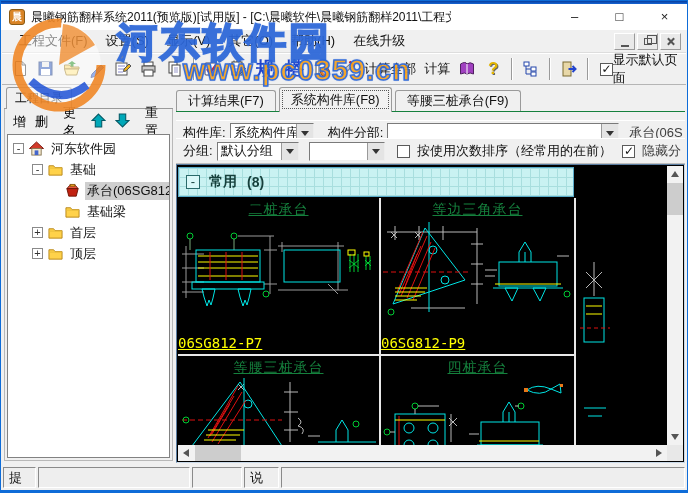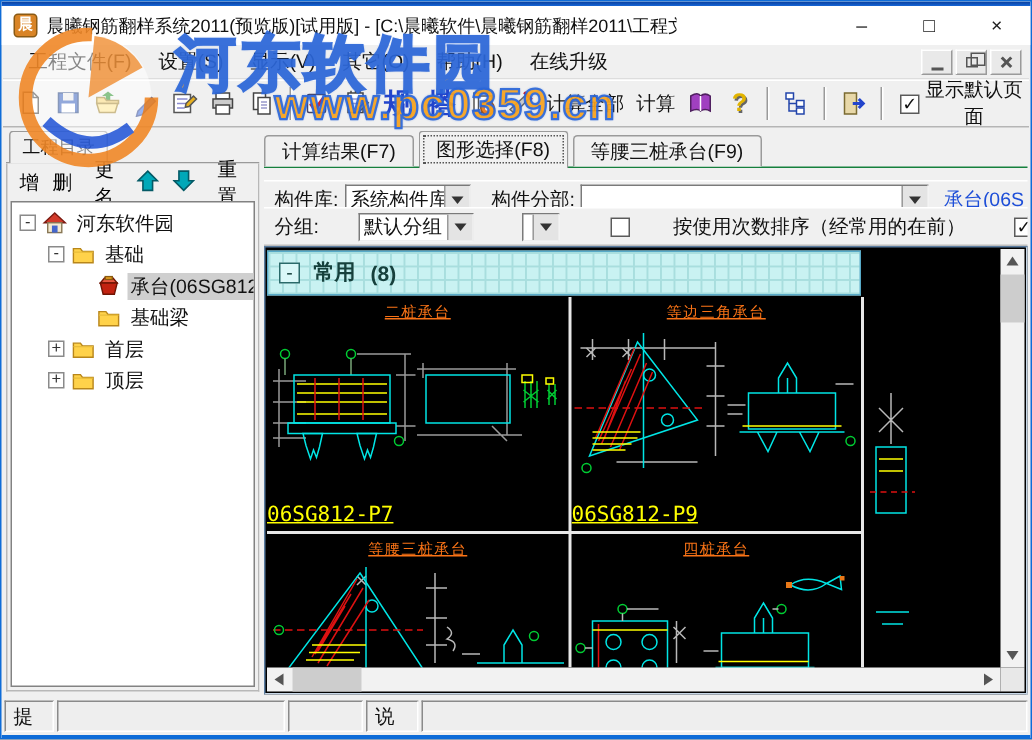--- a/index.html
+++ b/index.html
@@ -33,21 +33,21 @@
   .mdi-x::before{transform:rotate(45deg);} .mdi-x::after{transform:rotate(-45deg);}
 
   
   .toolbar{position:absolute;left:1px;top:52px;right:1px;height:32px;background:#f0f0f0;
            border-top:1px solid #fff;border-bottom:1px solid #b5b5b5;display:flex;align-items:center;padding-left:6px;}
   .tb-btn{width:27px;height:26px;display:flex;align-items:center;justify-content:center;background:transparent;border:none;padding:0;}
   .tb-text{font-size:13px;color:#111;padding:0 4px;white-space:nowrap;}
   .tb-char{font-size:19px;font-weight:bold;color:#2244cc;padding:0 5px;font-family:"Liberation Serif","DejaVu Serif",serif;}
   .tb-q{font-size:17px;font-weight:bold;color:#e2b400;text-shadow:1px 1px 0 #666;padding:0 8px;}
   .tsep{width:2px;height:22px;border-left:1px solid #9a9a9a;border-right:1px solid #fff;margin:0 5px;}
-  .tb-check{display:flex;align-items:center;gap:0;margin-left:6px;font-size:13px;text-align:center;}
+  .tb-check{display:flex;align-items:center;gap:0;margin-left:6px;font-size:13px;}
 
   .cb{display:inline-block;width:13px;height:13px;background:#fff;border:1px solid #5a5a5a;position:relative;flex:0 0 auto;}
   .cb.on::after{content:"✓";position:absolute;left:1px;top:-2px;font-size:12px;font-weight:bold;color:#111;line-height:14px;}
 
   
   .left-panel{position:absolute;left:3px;top:86px;width:169px;height:374px;}
   .lp-tabstrip{position:absolute;left:0;top:0;right:0;height:22px;border-bottom:1px solid #9a9a9a;}
   .lp-tab{position:absolute;left:2px;top:0;width:66px;height:22px;background:#f0f0f0;border:1px solid #9a9a9a;border-bottom:none;
           border-radius:3px 3px 0 0;font-size:12px;text-align:center;line-height:21px;}
   .lp-body{position:absolute;left:0;top:22px;right:0;bottom:0;background:#f0f0f0;border:1px solid #b8b8b8;border-top:none;}
@@ -65,42 +65,42 @@
 
   
   .tabs{position:absolute;left:175px;top:86px;width:509px;height:25px;display:flex;align-items:flex-end;border-bottom:1px solid #15803d;}
   .tab{height:21px;line-height:20px;padding:0 11px;font-size:13px;background:#f0f0f0;border:1px solid #9a9a9a;border-bottom:none;
        border-radius:3px 3px 0 0;margin-right:3px;position:relative;}
   .tab.active{height:25px;line-height:23px;background:#f1f1f1;z-index:2;outline:1px dotted #555;outline-offset:-4px;margin-bottom:-1px;}
 
   
   .frow{position:absolute;left:175px;width:509px;background:#f0f0f0;border-top:1px solid #fff;border-bottom:1px solid #bdbdbd;
         display:flex;align-items:center;font-size:13px;white-space:nowrap;overflow:hidden;}
-  .frow1{top:119px;height:25px;} .frow2{top:137px;height:26px;gap:22px;}
+  .frow1{top:119px;height:25px;} .frow2{top:137px;height:26px;}
   .flabel{margin:0 4px 0 7px;}
   .combo{display:inline-flex;align-items:center;height:19px;background:#fff;border:1px solid;border-color:#7a7a7a #ededed #ededed #7a7a7a;}
   .combo .val{flex:1;padding:0 3px;font-size:13px;overflow:hidden;}
   .combo .drop{width:17px;height:17px;background:#e4e4e4;border-left:1px solid #9a9a9a;display:flex;align-items:center;justify-content:center;flex:0 0 auto;}
   .drop::after{content:"";border:4px solid transparent;border-top:5px solid #333;margin-top:5px;}
-  .green{color:#1d4ed8;}
+  .green{color:#404040;}
 
   
   .gallery{position:absolute;left:175px;top:163px;width:509px;height:299px;background:#000;
            border:1px solid;border-color:#5a7ca0 #c8d8e8 #c8d8e8 #5a7ca0;}
   .band{position:absolute;left:1px;top:2px;width:396px;height:30px;background-color:#c9f2f2;
         background-image:linear-gradient(#a8dede 1px,transparent 1px),linear-gradient(90deg,#a8dede 1px,transparent 1px);
         background-size:9px 9px;border:1px solid #58aac8;display:flex;align-items:center;color:#16403c;font-size:14px;font-weight:bold;}
   .collapse{width:14px;height:14px;border:1px solid #2a6a6a;background:#daf8f8;text-align:center;line-height:11px;font-size:13px;
             margin:0 9px 0 7px;font-weight:normal;}
   .band-count{margin-left:10px;}
   .cellsbox{position:absolute;left:1px;top:33px;right:17px;bottom:17px;background:#000;overflow:hidden;}
   .vdiv{position:absolute;top:0;bottom:0;width:2px;background:#e8e8e8;}
   .hdiv{position:absolute;left:0;width:398px;height:2px;background:#e8e8e8;top:156px;}
   .cell{position:absolute;overflow:hidden;}
-  .cell-title{position:absolute;left:0;right:0;top:3px;text-align:center;color:#f97316;font-size:10px;text-decoration:underline;letter-spacing:1px;}
+  .cell-title{position:absolute;left:0;right:0;top:3px;text-align:center;color:#15803d;font-size:14px;text-decoration:underline;letter-spacing:1px;}
   .cell-code{position:absolute;left:0;right:0;bottom:3px;text-align:left;color:#ffff00;font-size:14px;text-decoration:underline;
              font-family:"DejaVu Sans Mono","Liberation Mono",monospace;}
   .cdraw{position:absolute;left:0;top:22px;}
 
   
   .vscroll{position:absolute;top:1px;right:1px;width:16px;bottom:17px;background:#f2f2f2;}
   .hscroll{position:absolute;left:1px;bottom:1px;right:17px;height:16px;background:#f2f2f2;}
   .scorner{position:absolute;right:1px;bottom:1px;width:16px;height:16px;background:#e8e8e8;}
   .sarr{position:absolute;width:16px;height:16px;display:flex;align-items:center;justify-content:center;}
   .sarr::after{content:"";border:4px solid transparent;}
@@ -337,21 +337,21 @@
             </svg>
           <span class="tlabel">顶层</span>
         </div>
       </div>
     </div>
   </div>
   <div class="splitter"></div>
 
   <div class="tabs">
     <div class="tab">计算结果(F7)</div>
-    <div class="tab active">图形选择(F8)</div>
+    <div class="tab active">系统构件库(F8)</div>
     <div class="tab">等腰三桩承台(F9)</div>
   </div>
 
   <div class="frow frow1">
     <span class="flabel">构件库:</span>
     <span class="combo" style="width:84px;">
       <span class="val">系统构件库</span>
       <span class="drop"></span>
     </span>
     <span class="flabel" style="margin-left:14px;">构件分部:</span>

